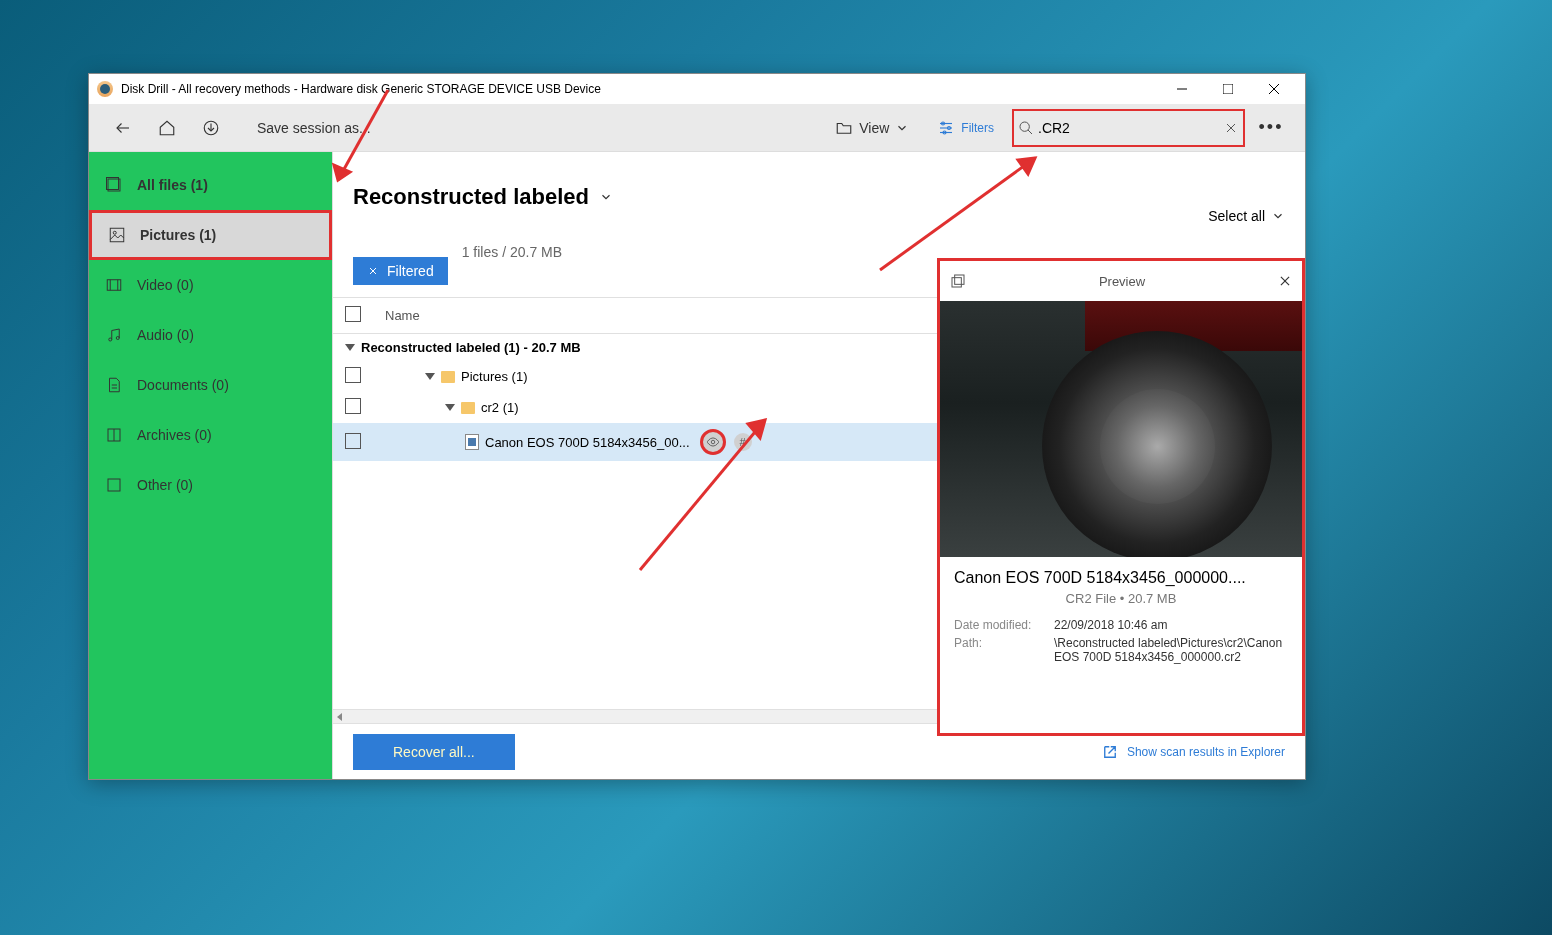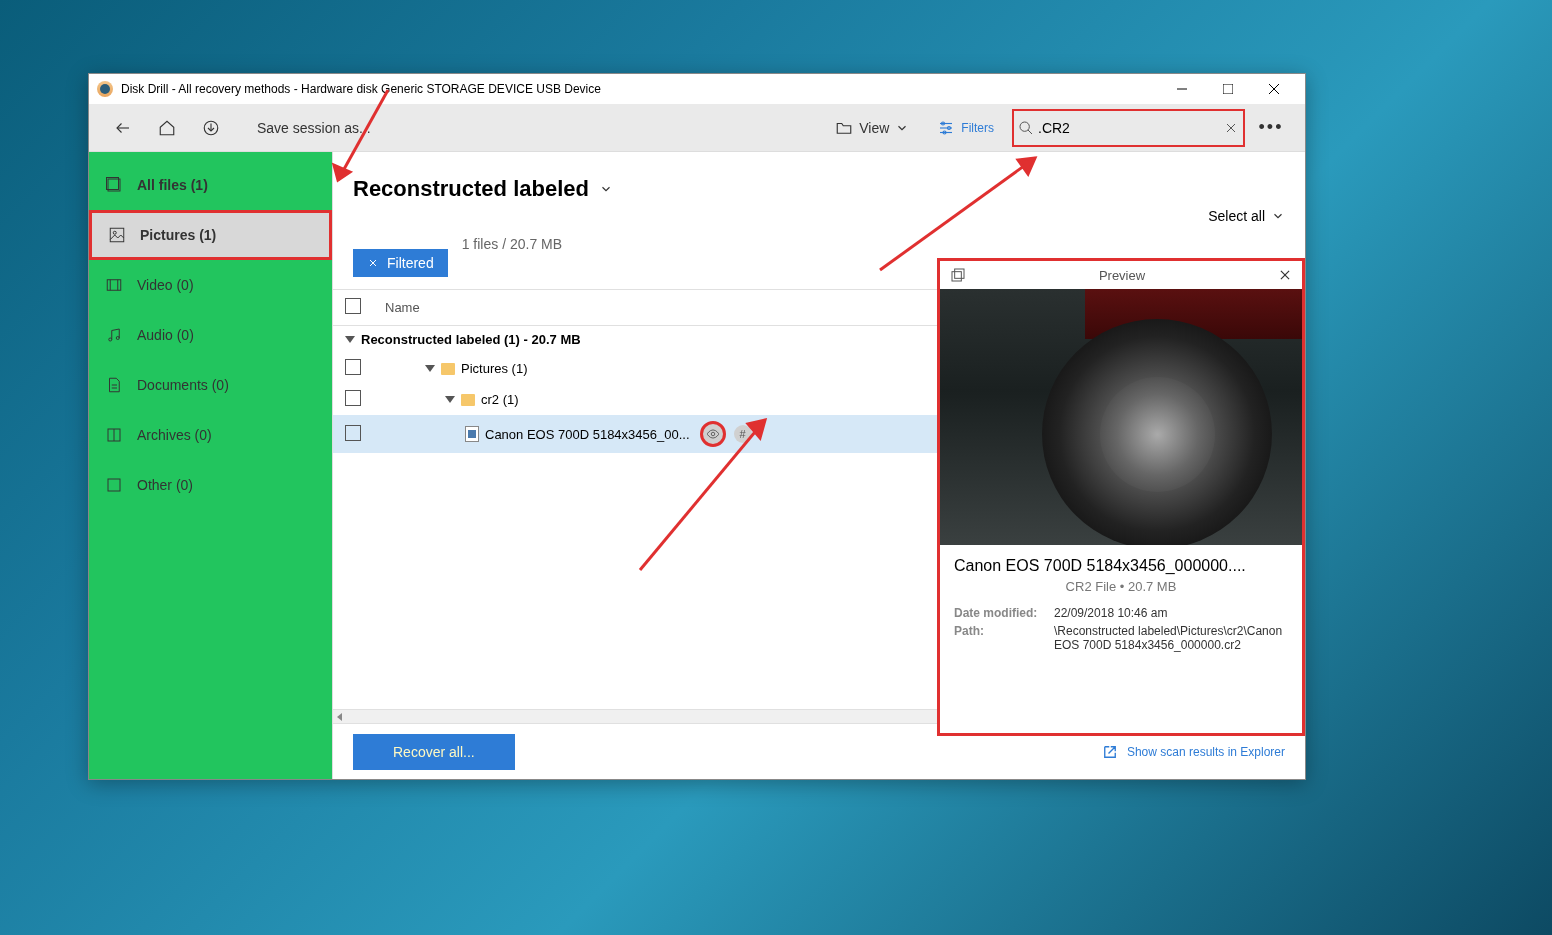--- a/index.html
+++ b/index.html
@@ -22,21 +22,21 @@
 .search-box { display: flex; align-items: center; background: #eaeaea; border: 2px solid #e03030; padding: 4px 4px; width: 233px; height: 38px; }
 .search-box input { border: none; background: transparent; outline: none; flex: 1; font-size: 14px; padding: 4px; }
 .search-box svg { width: 16px; height: 16px; stroke: #555; fill: none; stroke-width: 1.5; }
 .more-btn { width: 36px; display: flex; align-items: center; justify-content: center; cursor: pointer; font-size: 18px; color: #333; letter-spacing: 2px; }
 .body { flex: 1; display: flex; overflow: hidden; }
 .sidebar { width: 244px; background: #22c55e; border-right: 1px solid #ddd; padding-top: 8px; }
 .sidebar-item { height: 50px; display: flex; align-items: center; padding: 0 16px; gap: 14px; cursor: pointer; font-size: 14px; color: #333; }
 .sidebar-item.selected { background: #d8d8d8; border: 3px solid #e03030; }
 .sidebar-item svg { width: 18px; height: 18px; stroke: #333; stroke-width: 1.3; fill: none; }
 .main { flex: 1; display: flex; flex-direction: column; position: relative; }
-.header-row { padding: 24px 20px 8px 20px; display: flex; align-items: center; gap: 10px; }
+.header-row { padding: 32px 20px 8px 20px; display: flex; align-items: center; gap: 10px; }
 .header-title { font-size: 22px; font-weight: 600; }
 .chev-down { width: 14px; height: 14px; stroke: #333; stroke-width: 2; fill: none; }
 .sub-row { padding: 0 20px 12px 20px; display: flex; align-items: center; gap: 14px; }
 .filtered-chip { background: #2e7cd6; color: #fff; padding: 6px 14px; font-size: 14px; display: flex; align-items: center; gap: 8px; cursor: pointer; margin-top: 39px; }
 .filtered-chip svg { width: 12px; height: 12px; stroke: #fff; stroke-width: 2; fill: none; }
 .file-count { font-size: 14px; color: #666; }
 .select-all { position: absolute; right: 20px; top: 56px; font-size: 14px; display: flex; align-items: center; gap: 6px; cursor: pointer; }
 .table-header { display: flex; align-items: center; padding: 8px 12px; border-top: 1px solid #e0e0e0; border-bottom: 1px solid #e0e0e0; font-size: 13px; color: #555; }
 .th-check { width: 34px; }
 .th-name { flex: 1; padding-left: 6px; }
@@ -63,31 +63,31 @@
 .hash-badge { width: 18px; height: 18px; background: #d0d0d0; border-radius: 50%; display: flex; align-items: center; justify-content: center; font-size: 11px; color: #555; margin-left: 2px; }
 .footer { height: 56px; border-top: 1px solid #e0e0e0; display: flex; align-items: center; padding: 0 20px; gap: 20px; }
 .recover-btn { background: #2e7cd6; color: #fef9c3; border: none; padding: 10px 40px; font-size: 14px; cursor: pointer; }
 .footer-spacer { flex: 1; }
 .show-results { color: #2e7cd6; font-size: 12px; display: flex; align-items: center; gap: 8px; cursor: pointer; }
 .scrolltrack { height: 14px; background: #f0f0f0; border-top: 1px solid #e0e0e0; position: relative; }
 .scrolltrack::before, .scrolltrack::after { content: ""; position: absolute; top: 3px; width: 0; height: 0; border-top: 4px solid transparent; border-bottom: 4px solid transparent; }
 .scrolltrack::before { left: 4px; border-right: 5px solid #888; }
 .scrolltrack::after { right: 4px; border-left: 5px solid #888; }
 .preview-panel { position: absolute; right: 0; top: 106px; width: 368px; height: 478px; background: #fff; border: 3px solid #e03030; display: flex; flex-direction: column; }
-.preview-header { height: 28px; display: flex; align-items: center; padding: 0 10px; font-size: 13px; color: #555; }
+.preview-header { height: 40px; display: flex; align-items: center; padding: 0 10px; font-size: 13px; color: #555; }
 .preview-header .ptitle { flex: 1; text-align: center; }
 .preview-image { height: 256px; background: linear-gradient(180deg, #2a3030 0%, #1a2020 40%, #3a4040 100%); position: relative; overflow: hidden; }
 .wheel { position: absolute; right: 30px; top: 30px; width: 230px; height: 230px; border-radius: 50%; background: radial-gradient(circle, #888 0%, #555 30%, #222 60%, #000 100%); }
 .wheel::after { content: ""; position: absolute; top: 25%; left: 25%; width: 50%; height: 50%; border-radius: 50%; background: radial-gradient(circle, #aaa 0%, #666 50%, #333 100%); }
 .car-body { position: absolute; top: 0; right: 0; width: 60%; height: 50px; background: linear-gradient(#5a1010, #3a0808); }
 .preview-meta { padding: 12px 14px; }
 .preview-filename { font-size: 16px; margin-bottom: 4px; }
 .preview-type { font-size: 13px; color: #777; text-align: center; margin-bottom: 12px; }
 .meta-row { display: flex; font-size: 12px; margin-bottom: 4px; }
-.meta-label { width: 100px; color: #888; font-weight: bold; }
+.meta-label { width: 100px; color: #888; }
 .meta-value { flex: 1; color: #333; }
 .annotation { position: absolute; pointer-events: none; }
 .arrow-svg { stroke: #e03030; stroke-width: 3; fill: #e03030; }
 </style>
 </head>
 <body>
 
 <div class="window">
   <div class="titlebar">
     <span class="app-icon"></span>

